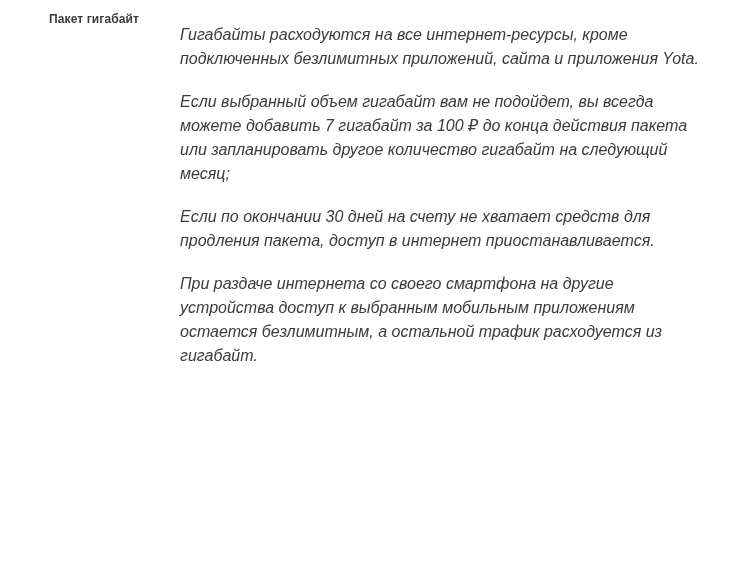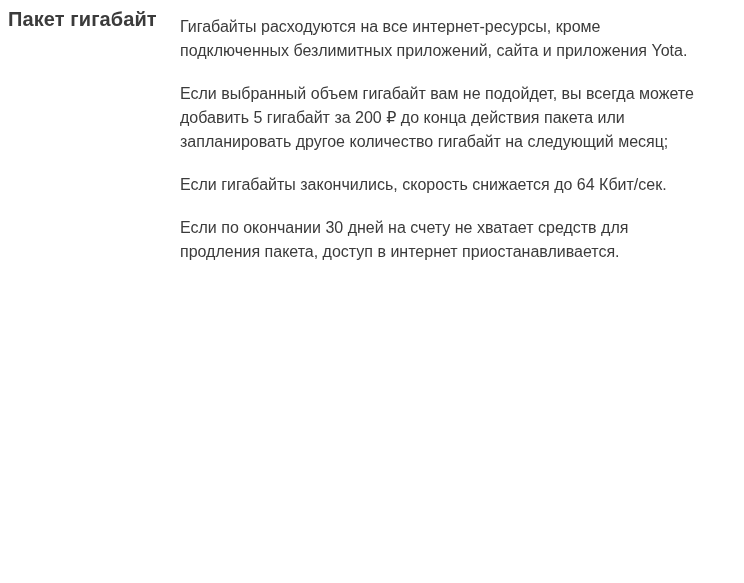--- a/index.html
+++ b/index.html
@@ -15,45 +15,47 @@
     color:var(--text);
   }
   .spec-row{
     display:grid;
     grid-template-columns:172px 1fr;
     padding:7px 36px 0 8px;
     width:744px;
     min-height:583px;
   }
   .label-col h3{
-    font-size:20px;
+    font-size:12px;
     line-height:24px;
     font-weight:bold;
     color:var(--text);
     letter-spacing:0.1px;
+    text-align:center;
   }
   .content-col{
     max-width:532px;
   }
   .content-col p{
     font-size:16px;
     line-height:24px;
-    margin:8px 0 19px 0;
+    margin:16px 0 19px 0;
     color:var(--text);
+    font-style:italic;
   }
   .content-col p.muted{
     color:var(--muted);
   }
 </style>
 </head>
 <body>
 
 <div class="spec-row">
   <div class="label-col">
     <h3>Пакет гигабайт</h3>
   </div>
   <div class="content-col">
     <p>Гигабайты расходуются на все интернет-ресурсы, кроме подключенных безлимитных приложений, сайта и приложения Yota.</p>
-    <p>Если выбранный объем гигабайт вам не подойдет, вы всегда можете добавить 5 гигабайт за 200 ₽ до конца действия пакета или запланировать другое количество гигабайт на следующий месяц;</p>
-    <p>Если гигабайты закончились, скорость снижается до 64 Кбит/сек.</p>
+    <p>Если выбранный объем гигабайт вам не подойдет, вы всегда можете добавить 7 гигабайт за 100 ₽ до конца действия пакета или запланировать другое количество гигабайт на следующий месяц;</p>
     <p>Если по окончании 30 дней на счету не хватает средств для продления пакета, доступ в интернет приостанавливается.</p>
+    <p>При раздаче интернета со своего смартфона на другие устройства доступ к выбранным мобильным приложениям остается безлимитным, а остальной трафик расходуется из гигабайт.</p>
   </div>
 </div>
 
 </body></html>

